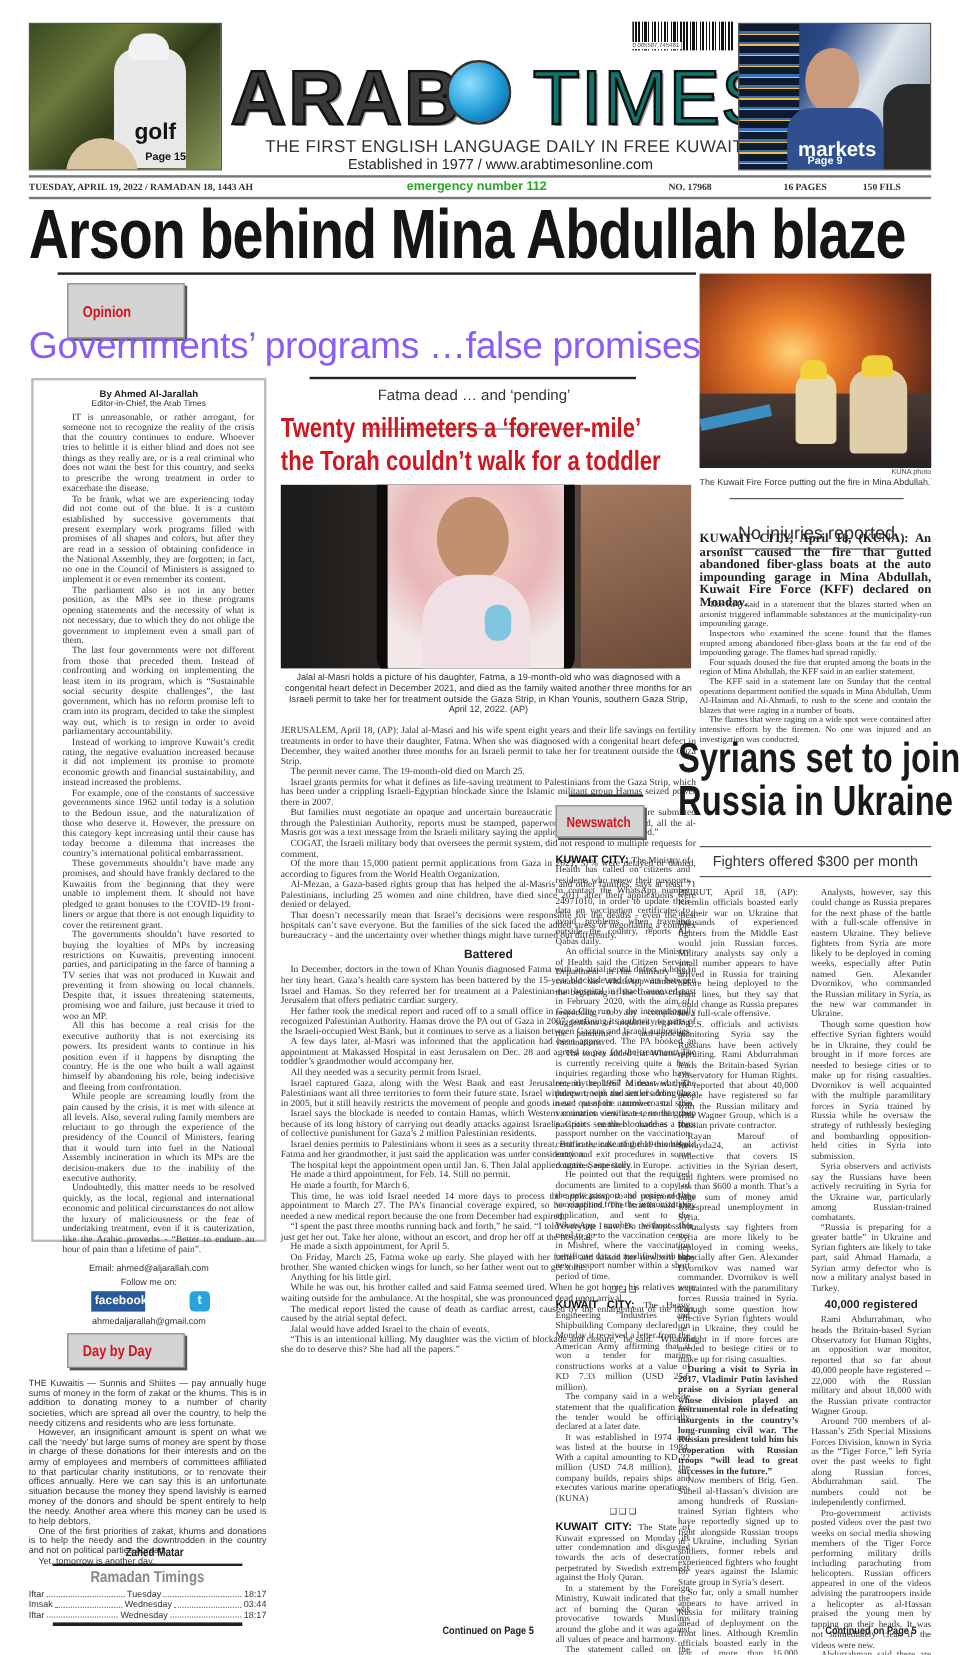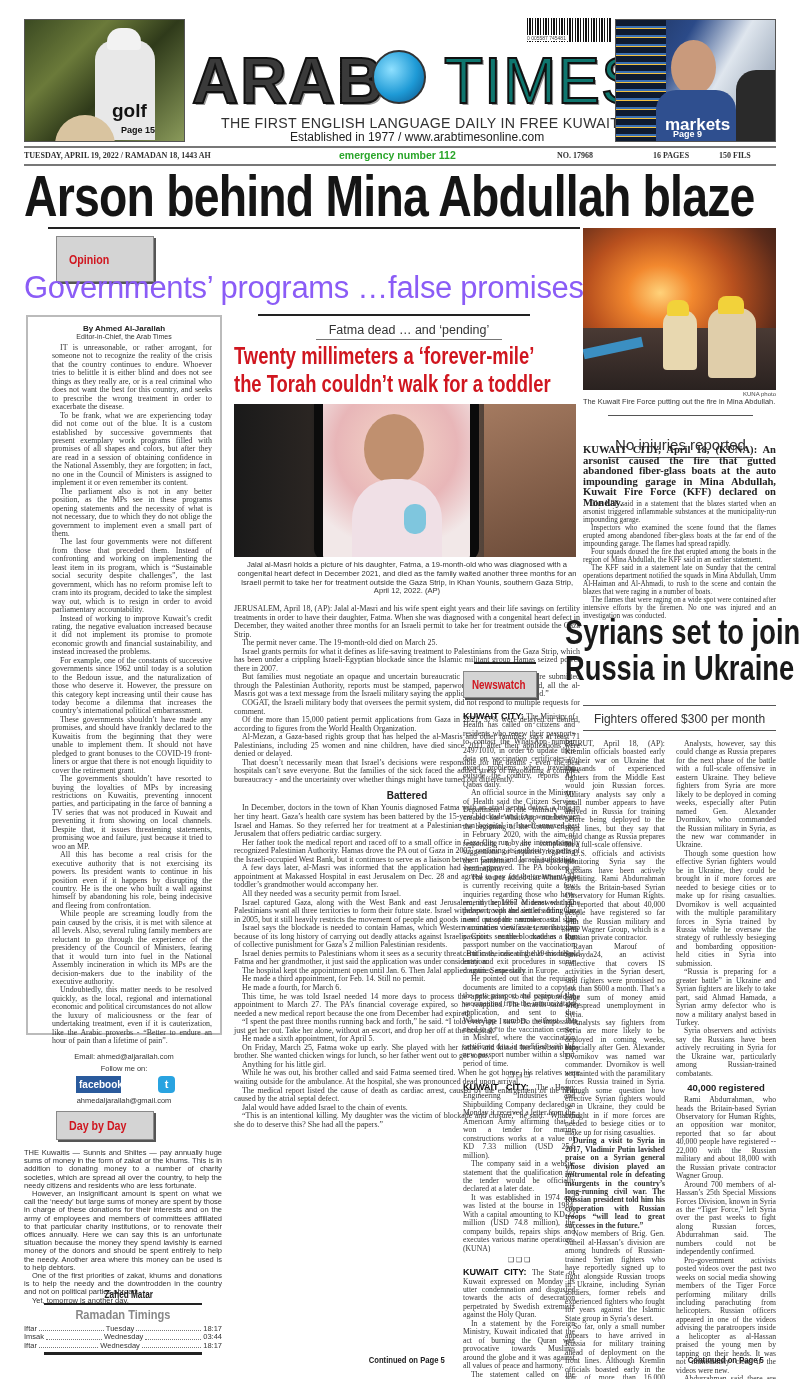--- a/index.html
+++ b/index.html
@@ -130,21 +130,21 @@
       <span style="">Iftar</span>
       <span style="flex: 1 1 0%; border-bottom: 1px dotted rgb(119, 119, 119); margin: 0px 2px 2px;"></span>
       <span style="">Wednesday</span>
       <span style="flex: 1 1 0%; border-bottom: 1px dotted rgb(119, 119, 119); margin: 0px 2px 2px;"></span>
       <span style="">18:17</span>
     </div>
   </div>
 <div class="abs rule" style="left:44px;top:1352px;width:158px;height:3px"></div>
 
 <div class="abs rule" style="left:258px;top:314px;width:272px;height:2px"></div>
-<div class="abs" style="left:316px;top:320px;width:186px;text-align:center;border-bottom:1px solid #777;padding-bottom:1px">
+<div class="abs" style="left:302px;top:320px;width:186px;text-align:center;border-bottom:1px solid #777;padding-bottom:19px">
   <span class="sans" style="font-size:12.5px;color:#333">Fatma dead … and ‘pending’</span>
 </div>
 <div class="abs" style="left:234px;top:342px;width:346px">
   <div style="font-family:'Liberation Sans',sans-serif;font-weight:bold;font-size:23px;color:#d0161f;white-space:nowrap;transform:scaleX(.80);transform-origin:left top;line-height:28px">Twenty millimeters a ‘forever-mile’</div>
   <div style="font-family:'Liberation Sans',sans-serif;font-weight:bold;font-size:23px;color:#d0161f;white-space:nowrap;transform:scaleX(.80);transform-origin:left top;line-height:28px">the Torah couldn’t walk for a toddler</div>
 </div>
 
 <div class="abs photo" style="left:234px;top:404px;width:342px;height:153px;background:linear-gradient(90deg,#1a1a1a 0%,#2a2522 22%,#151515 30%,#5a4a40 70%,#3a2a20 85%,#c9a88a 100%)">
   <div style="position:absolute;left:80px;top:-12px;width:165px;height:170px;background:#0b0b0b;border-radius:14px"></div>
   <div style="position:absolute;left:89px;top:-5px;width:147px;height:162px;background:radial-gradient(circle at 50% 30%,#f4d6c8,#e8b6b8 45%,#f2e8e8 75%);border-radius:6px"></div>
@@ -245,22 +245,22 @@
     <p class="body" style="font-size: 7.7px; line-height: 8.45px;">U.S. officials and activists monitoring Syria say the Russians have been actively recruiting. Rami Abdurrahman leads the Britain-based Syrian Observatory for Human Rights. He reported that about 40,000 people have registered so far with the Russian military and with Wagner Group, which is a Russian private contractor.</p>
     <p class="body" style="font-size: 7.7px; line-height: 8.45px;">Rayan Marouf of Suwayda24, an activist collective that covers IS activities in the Syrian desert, said fighters were promised no less than $600 a month. That’s a huge sum of money amid widespread unemployment in Syria.</p>
     <p class="body" style="font-size: 7.7px; line-height: 8.45px;">Analysts say fighters from Syria are more likely to be deployed in coming weeks, especially after Gen. Alexander Dvornikov was named war commander. Dvornikov is well acquainted with the paramilitary forces Russia trained in Syria. Though some question how effective Syrian fighters would be in Ukraine, they could be brought in if more forces are needed to besiege cities or to make up for rising casualties.</p>
     <p class="body" style="font-size: 7.7px; line-height: 8.45px; font-weight: bold;">During a visit to Syria in 2017, Vladimir Putin lavished praise on a Syrian general whose division played an instrumental role in defeating insurgents in the country’s long-running civil war. The Russian president told him his cooperation with Russian troops “will lead to great successes in the future.”</p>
     <p class="body" style="font-size: 7.7px; line-height: 8.45px;">Now members of Brig. Gen. Suheil al-Hassan’s division are among hundreds of Russian-trained Syrian fighters who have reportedly signed up to fight alongside Russian troops in Ukraine, including Syrian soldiers, former rebels and experienced fighters who fought for years against the Islamic State group in Syria’s desert.</p>
     <p class="body" style="font-size: 7.7px; line-height: 8.45px;">So far, only a small number appears to have arrived in Russia for military training ahead of deployment on the front lines. Although Kremlin officials boasted early in the war of more than 16,000 applications from the Middle East, U.S. officials and activists monitoring Syria say there have not yet been significant numbers of fighters from the region joining the war in Ukraine.</p>
   </div>
 <div class="abs" id="syria-col2" style="left:676px;top:740px;width:100px">
     <p class="body" style="font-size: 7.7px; line-height: 8.45px;">Analysts, however, say this could change as Russia prepares for the next phase of the battle with a full-scale offensive in eastern Ukraine. They believe fighters from Syria are more likely to be deployed in coming weeks, especially after Putin named Gen. Alexander Dvornikov, who commanded the Russian military in Syria, as the new war commander in Ukraine.</p>
     <p class="body" style="font-size: 7.7px; line-height: 8.45px;">Though some question how effective Syrian fighters would be in Ukraine, they could be brought in if more forces are needed to besiege cities or to make up for rising casualties. Dvornikov is well acquainted with the multiple paramilitary forces in Syria trained by Russia while he oversaw the strategy of ruthlessly besieging and bombarding opposition-held cities in Syria into submission.</p>
+    <p class="body" style="font-size: 7.7px; line-height: 8.45px;">Syria observers and activists say the Russians have been actively recruiting in Syria for the Ukraine war, particularly among Russian-trained combatants.</p>
     <p class="body" style="font-size: 7.7px; line-height: 8.45px;">“Russia is preparing for a greater battle” in Ukraine and Syrian fighters are likely to take part, said Ahmad Hamada, a Syrian army defector who is now a military analyst based in Turkey.</p>
-    <p class="body" style="font-size: 7.7px; line-height: 8.45px;">Syria observers and activists say the Russians have been actively recruiting in Syria for the Ukraine war, particularly among Russian-trained combatants.</p>
     <div style="text-align: center; font-family: &quot;Liberation Sans&quot;, sans-serif; font-weight: bold; font-size: 9.5px; margin: 4px 0px 3px; color: rgb(34, 34, 34);">40,000 registered</div>
     <p class="body" style="font-size: 7.7px; line-height: 8.45px;">Rami Abdurrahman, who heads the Britain-based Syrian Observatory for Human Rights, an opposition war monitor, reported that so far about 40,000 people have registered -- 22,000 with the Russian military and about 18,000 with the Russian private contractor Wagner Group.</p>
     <p class="body" style="font-size: 7.7px; line-height: 8.45px;">Around 700 members of al-Hassan’s 25th Special Missions Forces Division, known in Syria as the “Tiger Force,” left Syria over the past weeks to fight along Russian forces, Abdurrahman said. The numbers could not be independently confirmed.</p>
     <p class="body" style="font-size: 7.7px; line-height: 8.45px;">Pro-government activists posted videos over the past two weeks on social media showing members of the Tiger Force performing military drills including parachuting from helicopters. Russian officers appeared in one of the videos advising the paratroopers inside a helicopter as al-Hassan praised the young men by tapping on their heads. It was not immediately clear if the videos were new.</p>
     <p class="body" style="font-size: 7.7px; line-height: 8.45px;">Abdurrahman said there are also volunteers from the Russian-trained 5th Division; the Baath brigades, which is the armed wing of Assad’s ruling Baath party; and the Palestinian Quds Brigade, made up of Palestinian refugees in Syria. All have fought alongside the Russian military in Syria’s war.</p>
   </div>
 <div class="abs" style="left:676px;top:1349px;width:100px;text-align:center">
   <span class="sans" style="font-weight:bold;font-size:9px;color:#222;display:inline-block;transform:scaleX(.85)">Continued on Page 5</span>
 </div>
 

